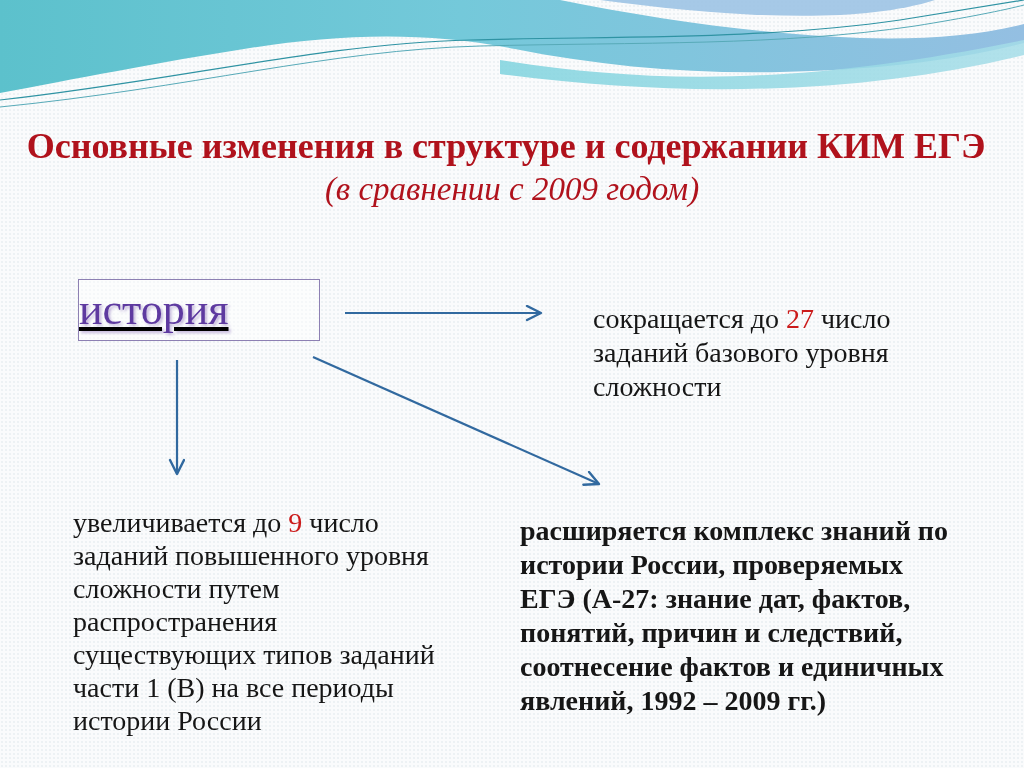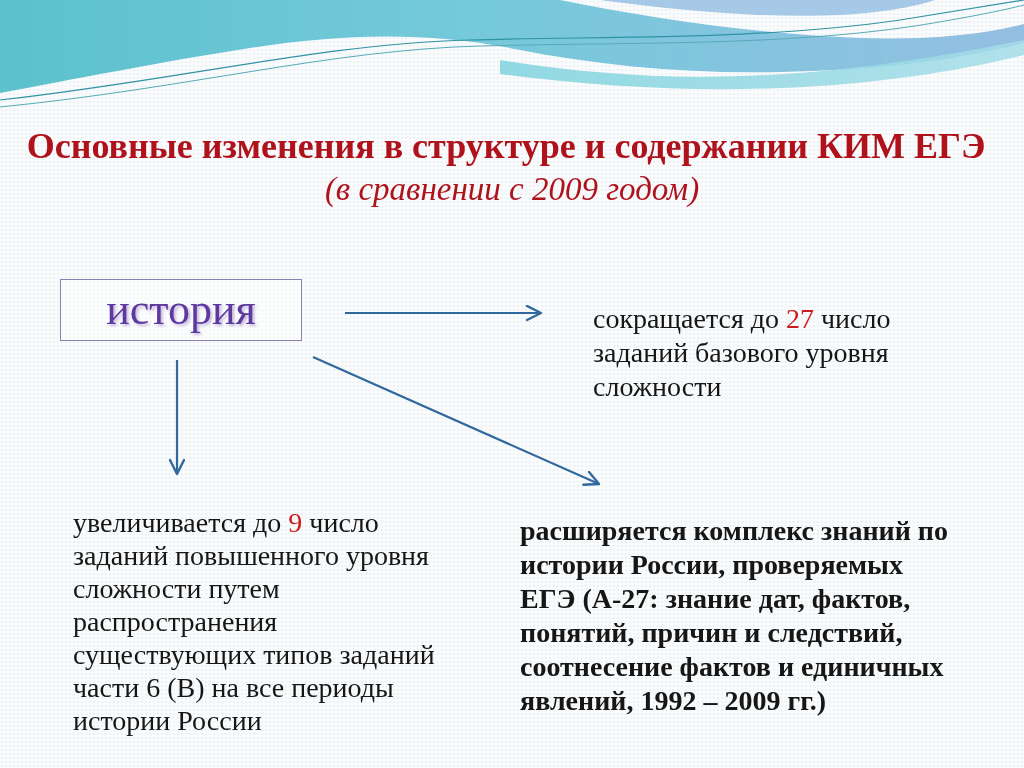--- a/index.html
+++ b/index.html
@@ -34,24 +34,24 @@
   }
   .slide-subtitle{
     position:absolute;top:168px;left:0;right:0;margin:0;
     text-align:center;
     font-family:"Liberation Serif", serif;
     font-style:italic;font-weight:normal;
     font-size:33px;line-height:42px;
     color:var(--title-red);
   }
   .concept-box{
-    position:absolute;left:60px;top:279px;width:240px;height:60px;
+    position:absolute;left:78px;top:279px;width:240px;height:60px;
     border:1.5px solid #8d80b3;
     background:rgba(255,255,255,0.45);
-    display:flex;align-items:center;justify-content:center;
+    display:flex;align-items:center;justify-content:flex-start;text-decoration:underline;
   }
   .concept-box span{
     font-family:"Liberation Serif", serif;
     font-size:44px;line-height:44px;
     color:var(--concept-purple);
     text-shadow:2px 2px 3px rgba(94,58,160,0.35);
   }
   .arrows-svg{position:absolute;top:0;left:0;pointer-events:none;}
   .arrows-svg .arrow{stroke:var(--arrow-blue);stroke-width:2.2;fill:none;}
   .arrows-svg .chev{stroke:var(--arrow-blue);stroke-width:2.4;fill:none;
@@ -120,21 +120,21 @@
 
   <p class="callout" id="callout-basic"><span>сокращается до </span><span class="hl-red">27</span><span> число
 заданий базового уровня
 сложности</span></p>
 
   <p class="callout" id="callout-advanced"><span>увеличивается до </span><span class="hl-red">9</span><span> число
 заданий повышенного уровня
 сложности путем
 распространения
 существующих типов заданий
-части 6 (В) на все периоды
+части 1 (В) на все периоды
 истории России</span></p>
 
   <p class="callout" id="callout-scope"><span>расширяется комплекс знаний по
 истории России, проверяемых
 ЕГЭ (А-27: знание дат, фактов,
 понятий, причин и следствий,
 соотнесение фактов и единичных
 явлений, 1992 – 2009 гг.)</span></p>
 
 </div>

